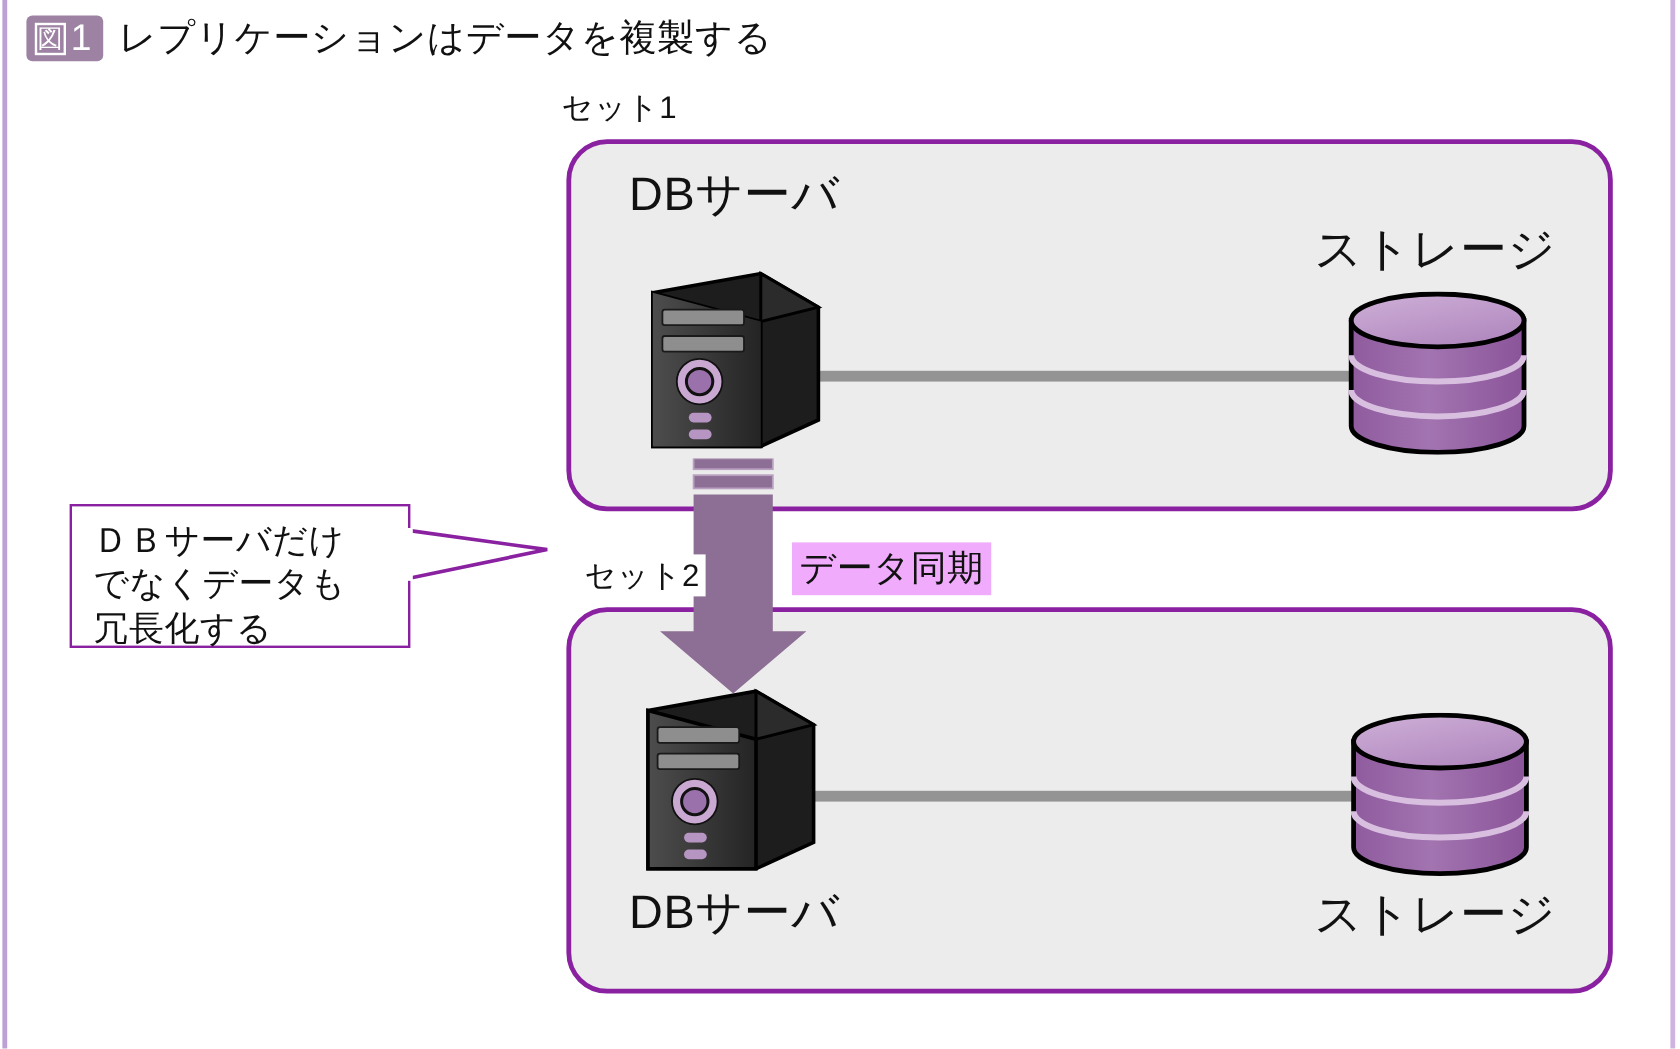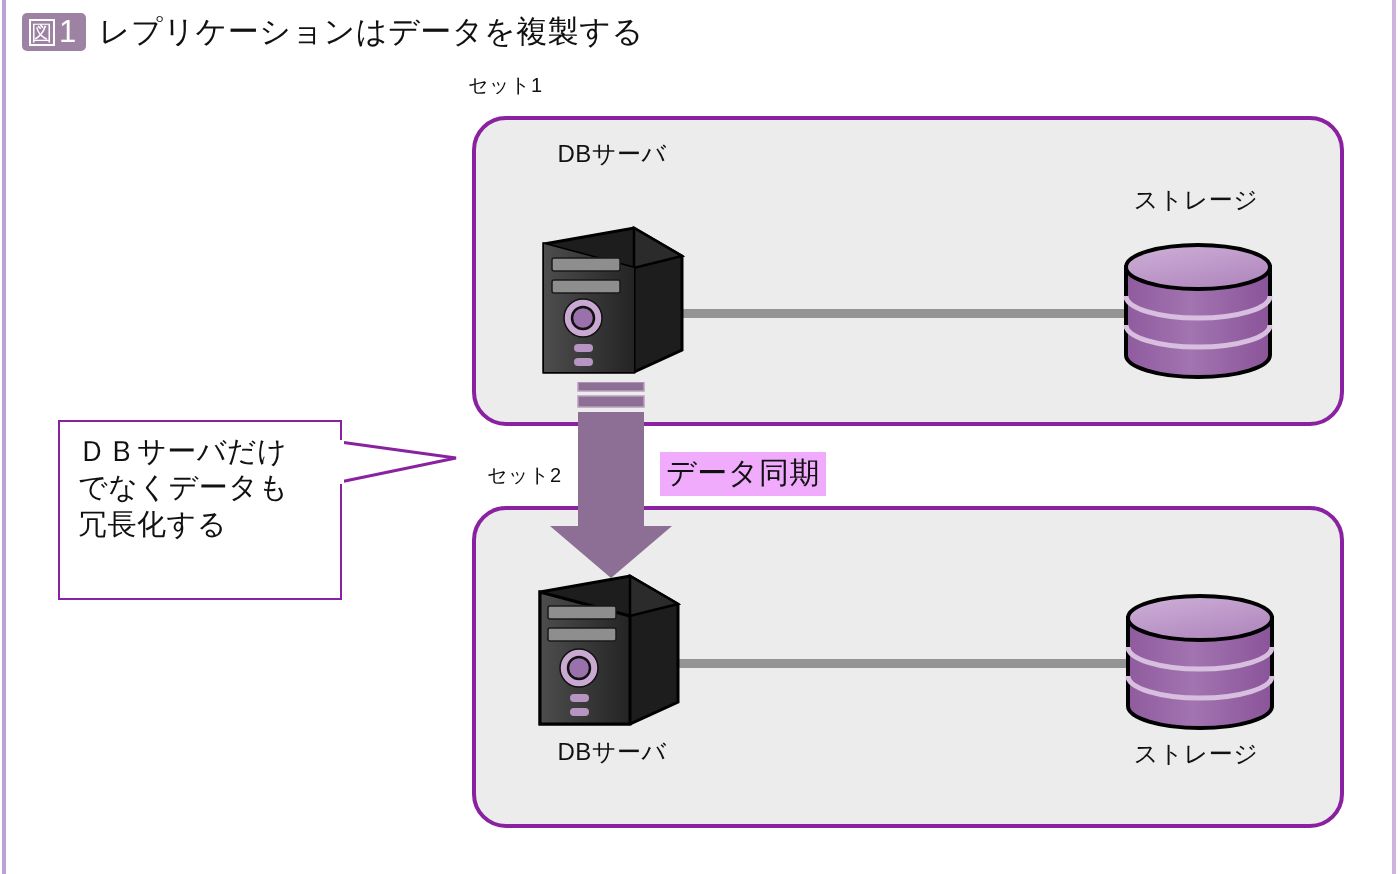--- a/index.html
+++ b/index.html
@@ -82,34 +82,34 @@
     background: #ececec;
     border: 4px solid #8a21a0;
     border-radius: 34px;
     box-sizing: border-box;
   }
   #set-box-1 { left: 472px; top: 116px; width: 872px; height: 310px; }
   #set-box-2 { left: 472px; top: 506px; width: 872px; height: 322px; }
 
   .set-label {
     position: absolute;
-    font-size: 20px;
+    font-size: 26px;
     color: #111111;
     white-space: nowrap;
     letter-spacing: 0.5px;
     background: #ffffff;
     z-index: 6;
   }
   #set-label-1 { left: 468px; top: 72px; }
   #set-label-2 { left: 468px; top: 462px; padding-right: 5px; margin-left: 19px; }
 
   
   .node-label {
     position: absolute;
-    font-size: 24px;
+    font-size: 39px;
     line-height: 1.18;
     color: #111111;
     text-align: center;
     letter-spacing: 0.5px;
     white-space: nowrap;
     z-index: 5;
   }
   #srv1-label { left: 612px; top: 140px; transform: translateX(-50%); }
   #srv2-label { left: 612px; top: 738px; transform: translateX(-50%); }
   #stg1-label { left: 1196px; top: 186px; transform: translateX(-50%); }
@@ -156,21 +156,21 @@
     padding: 1px 6px 2px 6px;
     z-index: 7;
   }
 
   
   #callout {
     position: absolute;
     left: 58px;
     top: 420px;
     width: 284px;
-    height: 180px;
+    height: 120px;
     background: #ffffff;
     border: 2.5px solid #8a21a0;
     box-sizing: border-box;
     z-index: 8;
   }
   #callout-text {
     font-size: 29px;
     line-height: 1.25;
     color: #111111;
     padding: 11px 0 0 18px;

